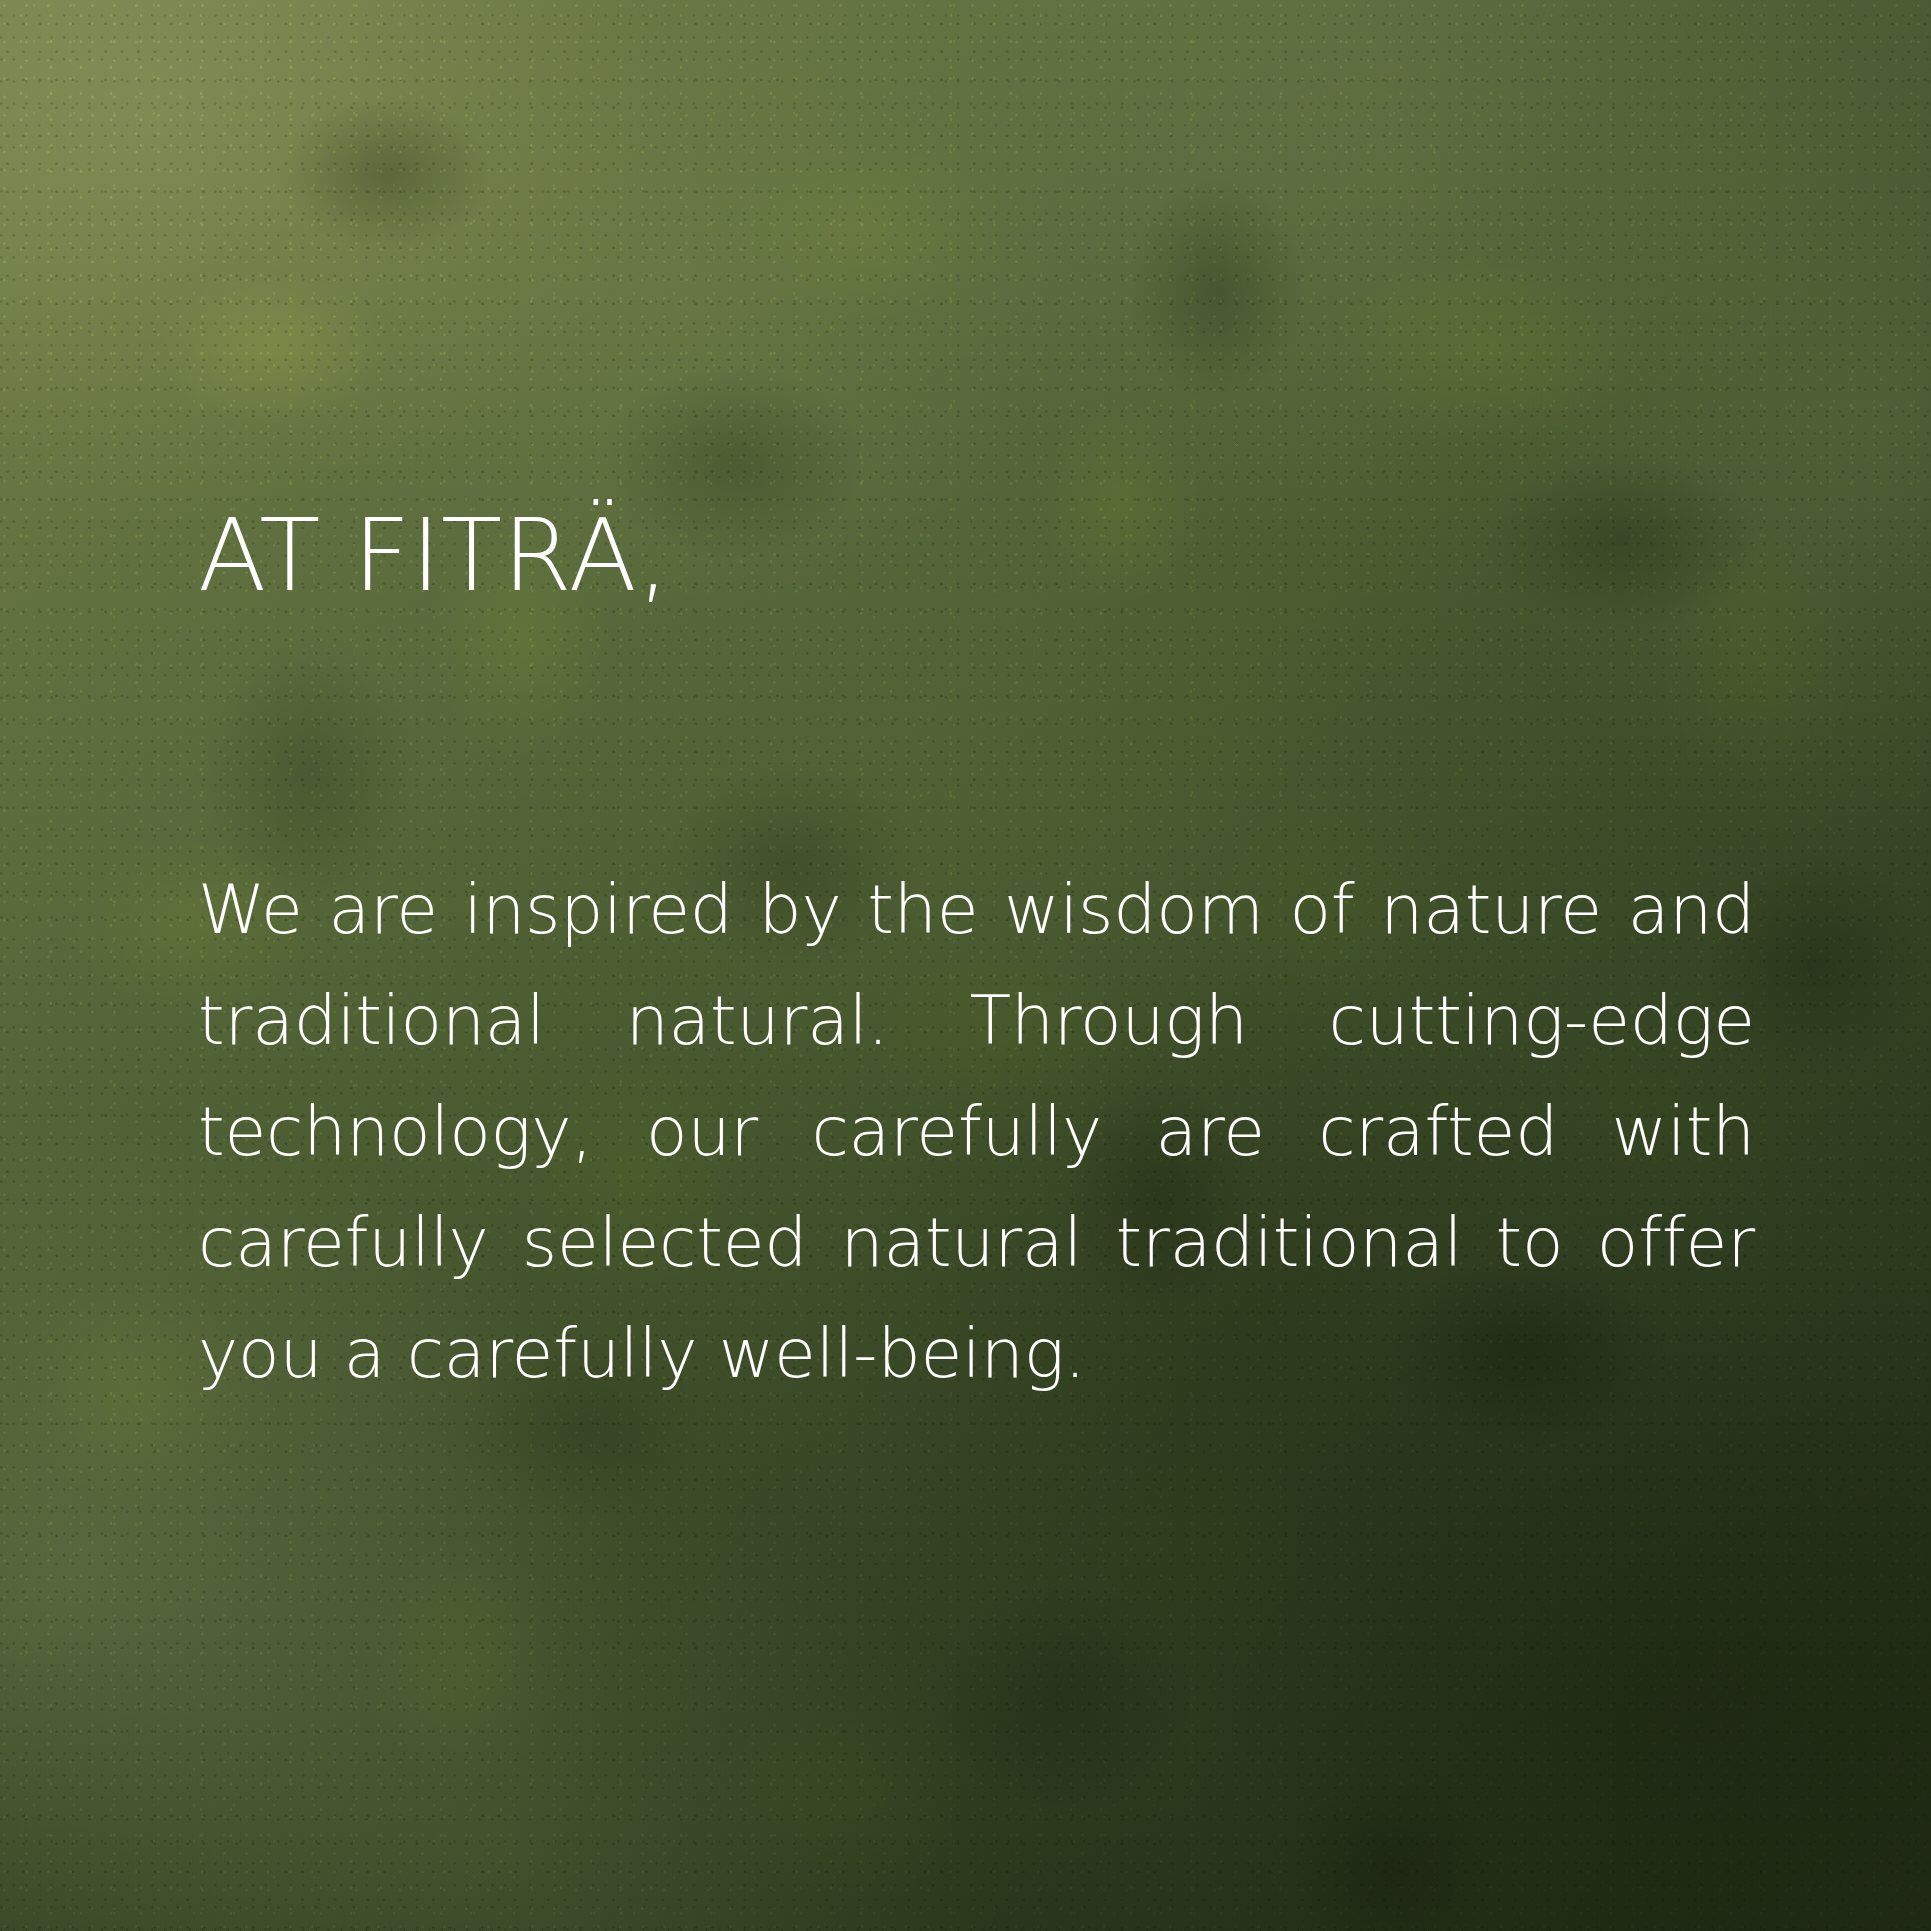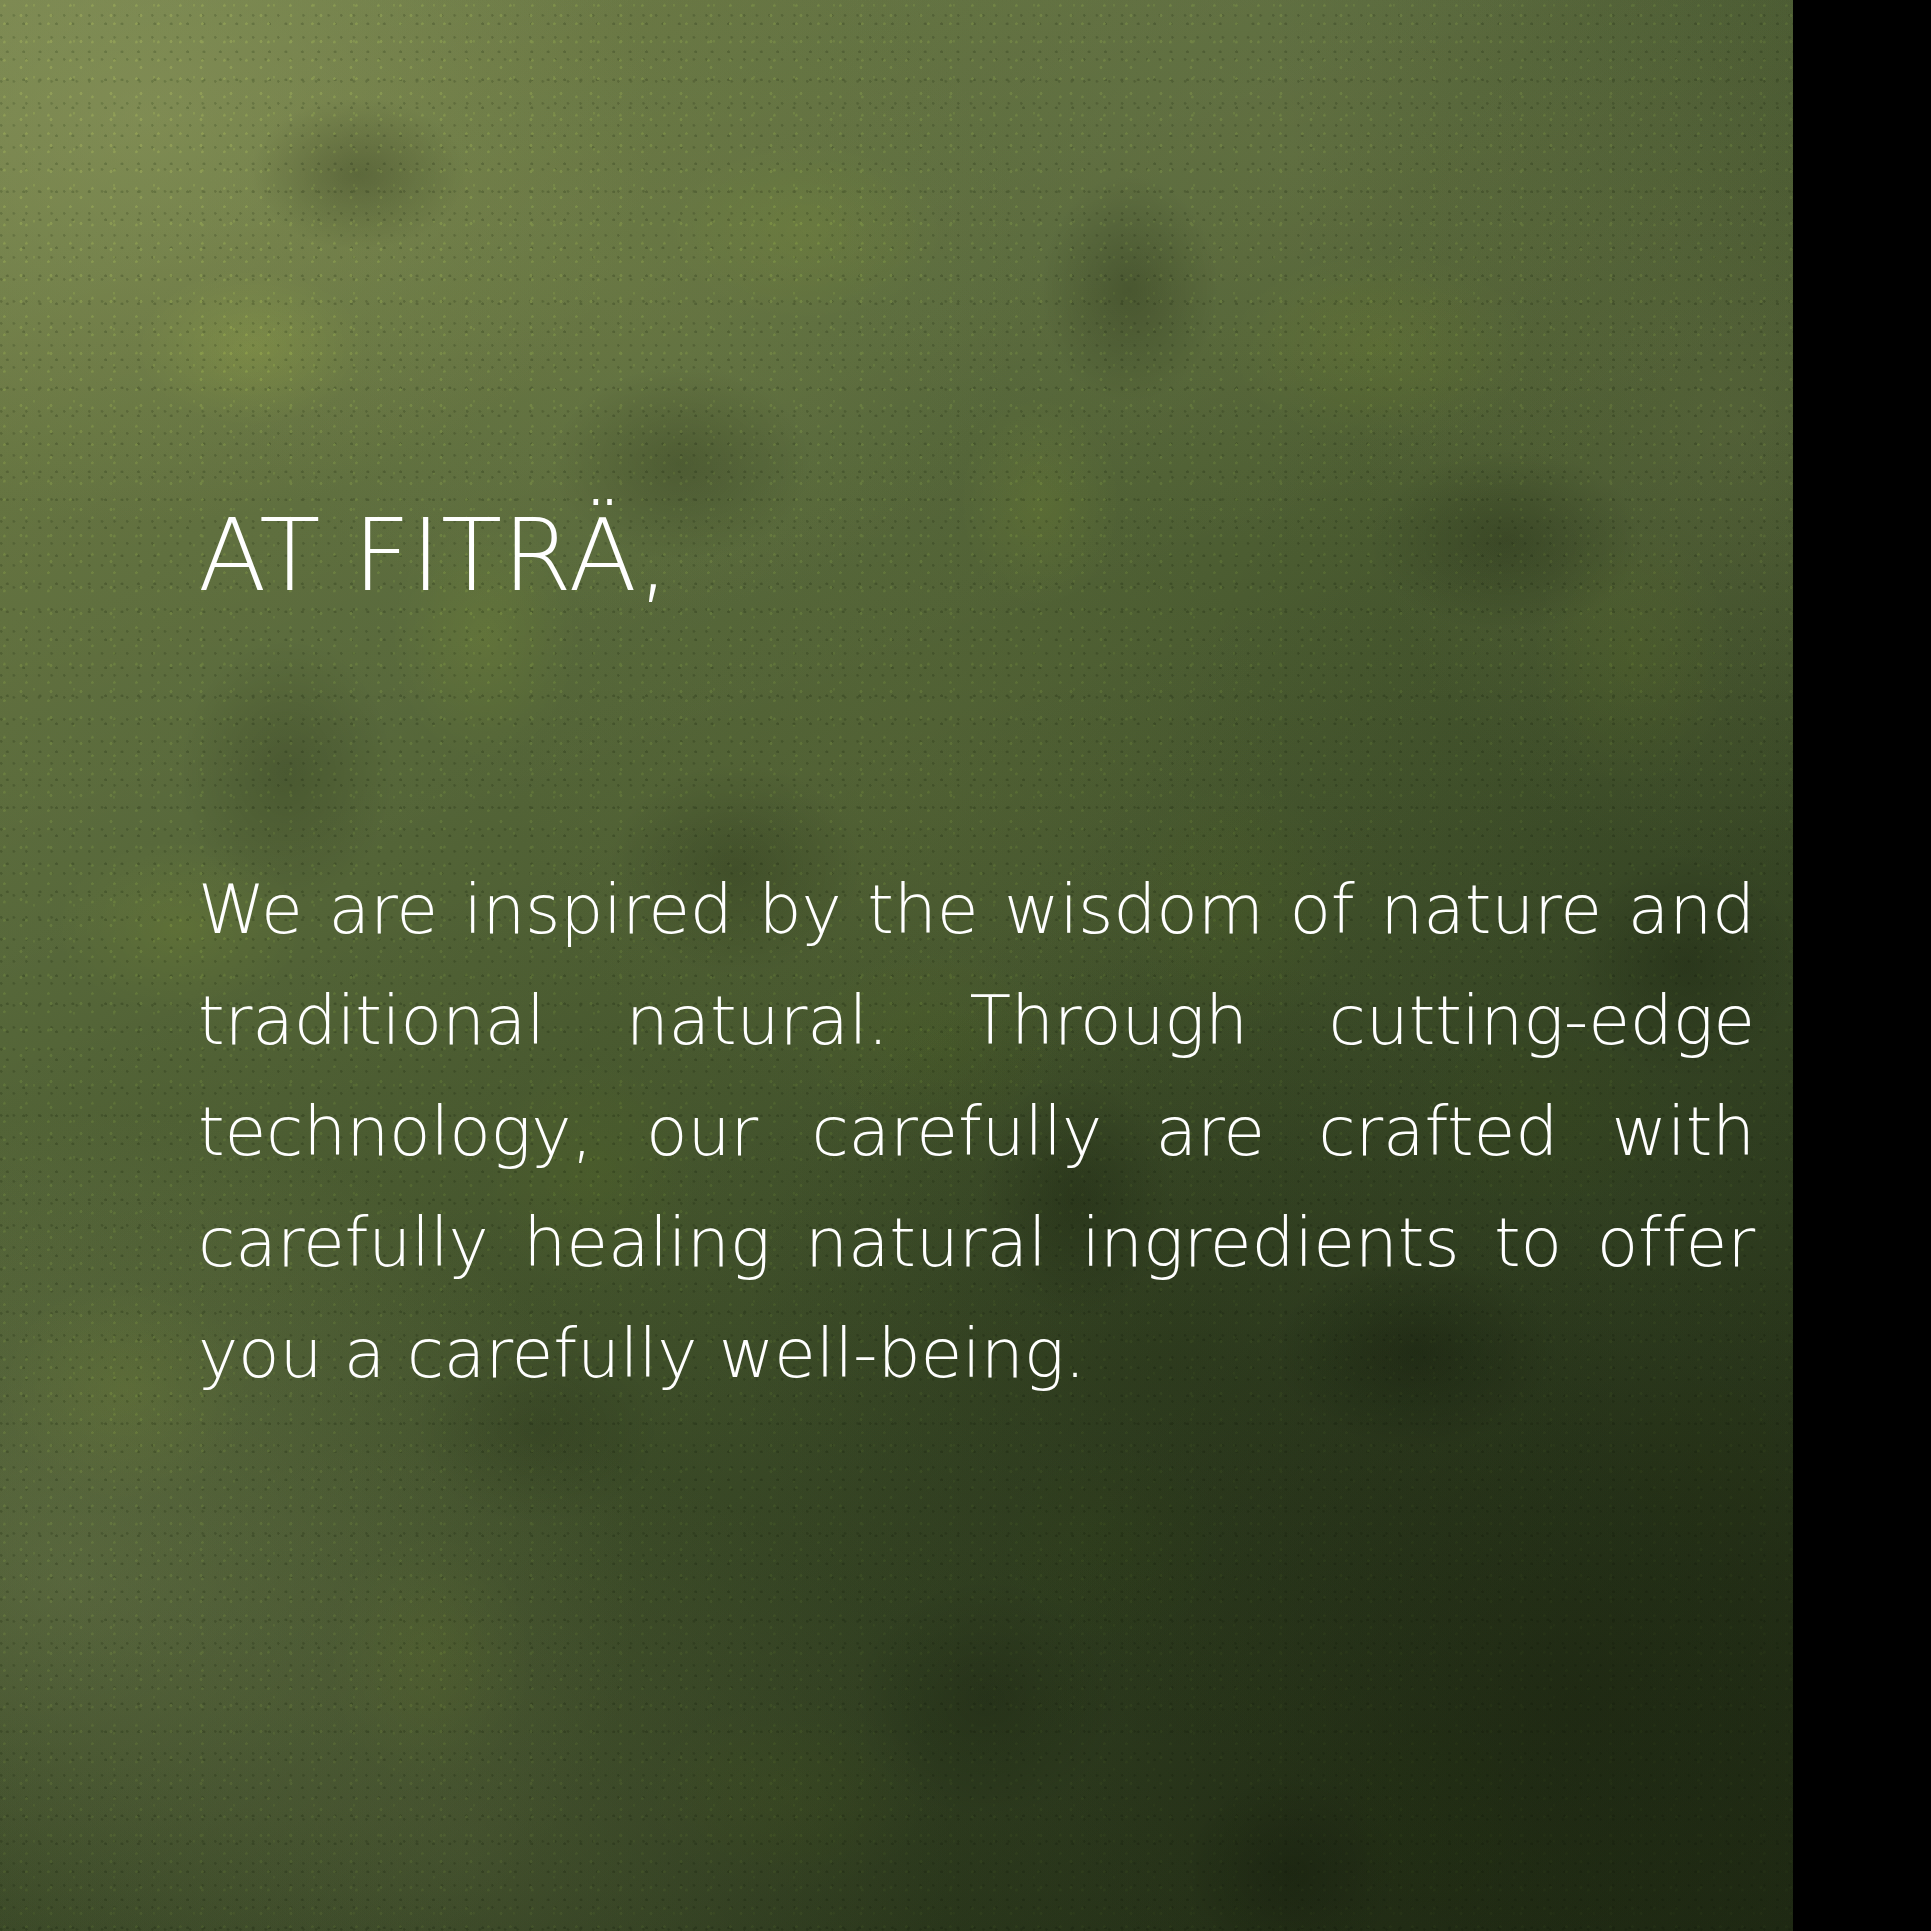--- a/index.html
+++ b/index.html
@@ -3,21 +3,21 @@
 <meta charset="utf-8">
 <style>
   html, body {
     margin: 0;
     padding: 0;
     background: #000;
   }
 
   #canvas {
     position: relative;
-    width: 1793px;
+    width: 1931px;
     height: 1931px;
     overflow: hidden;
     font-family: "Liberation Sans", sans-serif;
   }
 
   
   .bg-layer {
     position: absolute;
     inset: 0;
     pointer-events: none;
@@ -187,19 +187,19 @@
   <div class="bg-layer" id="bg-vignette"></div>
 
   <div id="content">
 
     <h1 id="headline">AT FITRÄ,</h1>
 
     <div id="body-copy">
       <span class="copy-line">We are inspired by the wisdom of nature and</span>
       <span class="copy-line">traditional natural. Through cutting-edge</span>
       <span class="copy-line">technology, our carefully are crafted with</span>
-      <span class="copy-line">carefully healing natural ingredients to offer</span>
+      <span class="copy-line">carefully selected natural traditional to offer</span>
       <span class="copy-line last">you a carefully well-being.</span>
     </div>
 
   </div>
 </div>
 
 
 </body></html>

